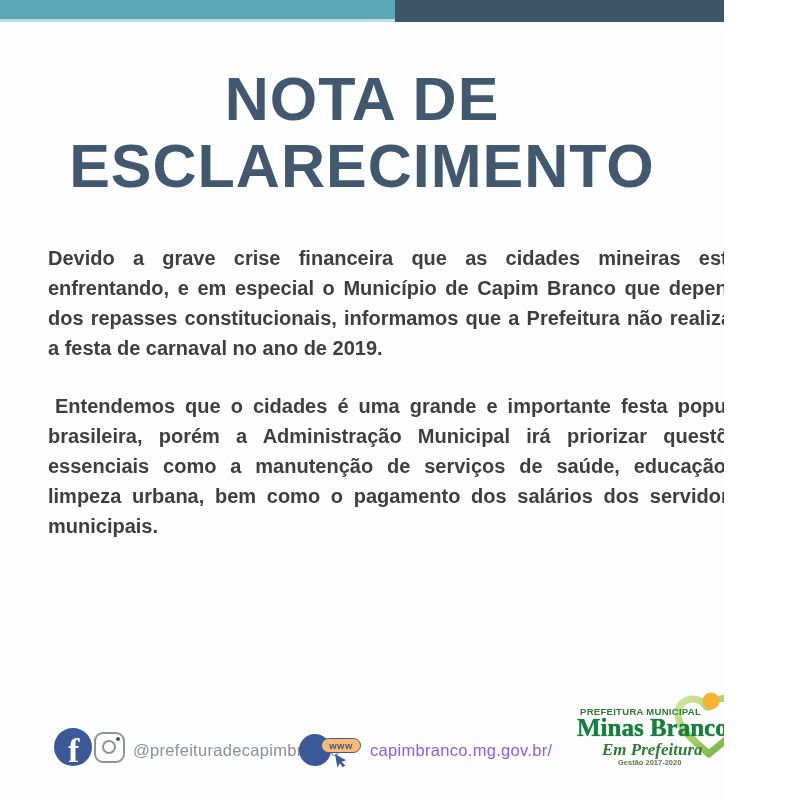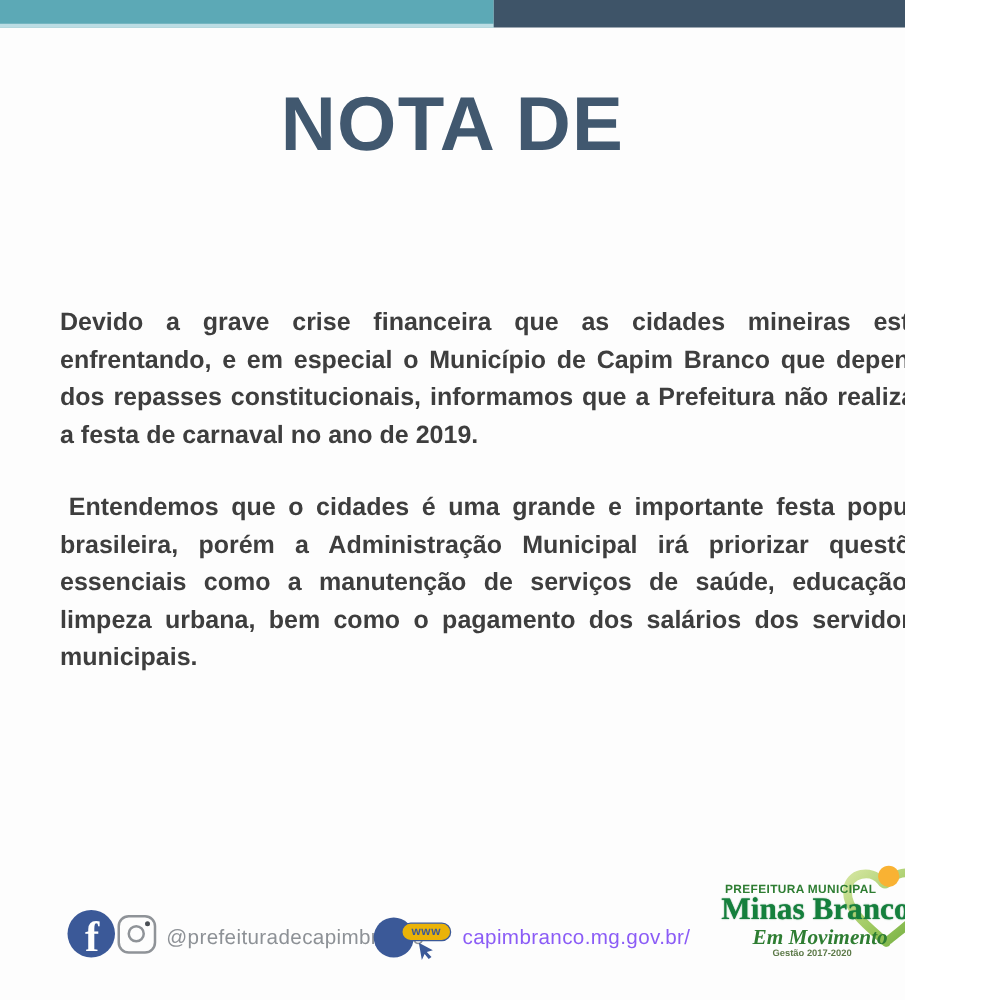--- a/index.html
+++ b/index.html
@@ -59,21 +59,21 @@
   .handle-text{
     position:absolute;left:133px;top:741px;
     color:#8d9196;font-size:16.5px;letter-spacing:0.3px;
   }
   .www-circle{
     position:absolute;left:299px;top:734px;width:32px;height:32px;
     background:#3b5998;border-radius:50%;
   }
   .www-pill{
     position:absolute;left:321px;top:738px;width:38px;height:13px;
-    background:#eab308;border:1.5px solid #3b5998;border-radius:9px;
+    background:#fdba74;border:1.5px solid #3b5998;border-radius:9px;
     color:#3b5998;font-size:9.5px;font-weight:700;line-height:13px;
     text-align:center;letter-spacing:0.5px;
   }
   .cursor-icon{position:absolute;left:334px;top:751px;}
   .url-text{
     position:absolute;left:370px;top:741px;
     color:#8b5cf6;font-size:16.5px;letter-spacing:0.3px;
   }
   
   .logo{position:absolute;left:570px;top:688px;width:210px;height:90px;}
@@ -100,20 +100,21 @@
 </head>
 <body>
 
 <div class="canvas">
 
   <div class="topbar-left"></div>
   <div class="topbar-right"></div>
 
   <div class="title">
     <div>NOTA DE</div>
+    <div>ESCLARECIMENTO</div>
   </div>
 
   <div class="body-text">
     <p>Devido a grave crise financeira que as cidades mineiras estão enfrentando, e em especial o Município de Capim Branco que depende dos repasses constitucionais, informamos que a Prefeitura não realizará a festa de carnaval no ano de 2019.</p>
     <p class="indent">Entendemos que o cidades é uma grande e importante festa popular brasileira, porém a Administração Municipal irá priorizar questões essenciais como a manutenção de serviços de saúde, educação e limpeza urbana, bem como o pagamento dos salários dos servidores municipais.</p>
   </div>
 
   <div class="fb-icon">
     <span>f</span>
   </div>
@@ -139,17 +140,17 @@
           <stop offset="0" stop-color="#d4e5a0"></stop>
           <stop offset="0.55" stop-color="#9cc85e"></stop>
           <stop offset="1" stop-color="#69a83c"></stop>
         </linearGradient>
       </defs>
       <path d="M36,66 C20,52 4,40 5,24 C6,10 24,7 32,17 C34,20 36,20 38,17 C46,6 68,9 70,23 C72,40 52,52 38,64" fill="none" stroke="url(#hg)" stroke-width="7" stroke-linecap="round"></path>
       <circle cx="38" cy="13" r="8.5" fill="#f9b233"></circle>
     </svg>
     <div class="logo-line1">PREFEITURA MUNICIPAL</div>
     <div class="logo-line2">Minas Branco</div>
-    <div class="logo-line3">Em Movimento</div>
+    <div class="logo-line3">Em Prefeitura</div>
     <div class="logo-line4">Gestão 2017-2020</div>
   </div>
 
 </div>
 
 </body></html>

